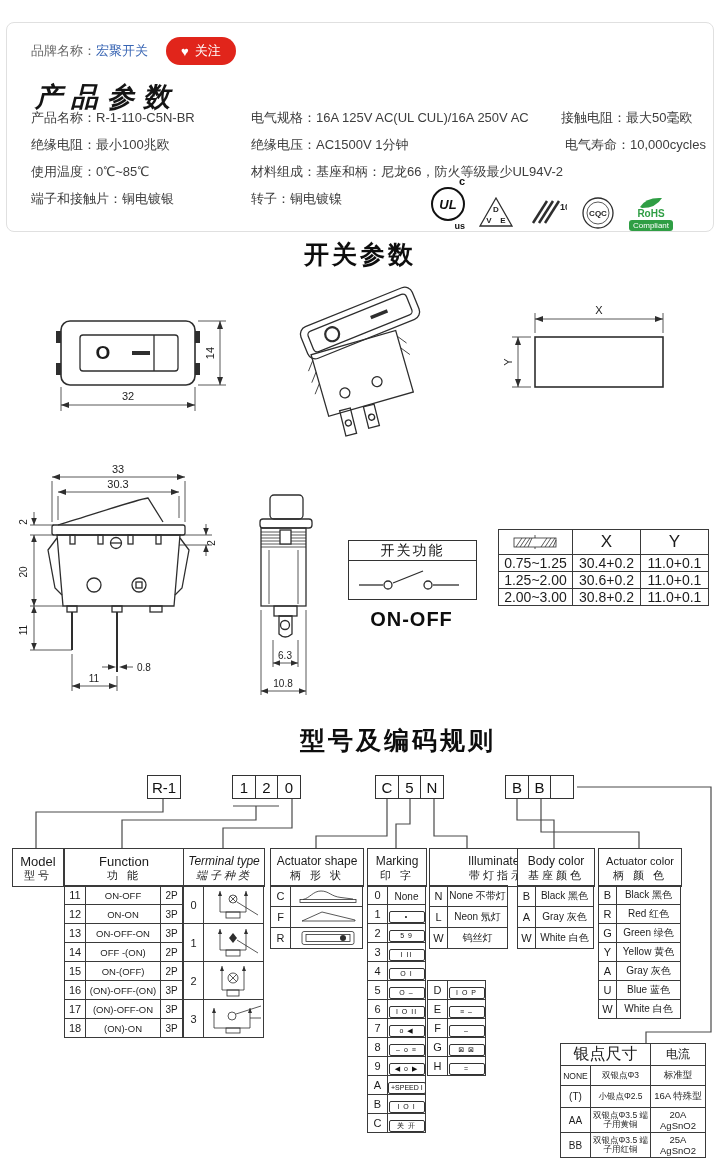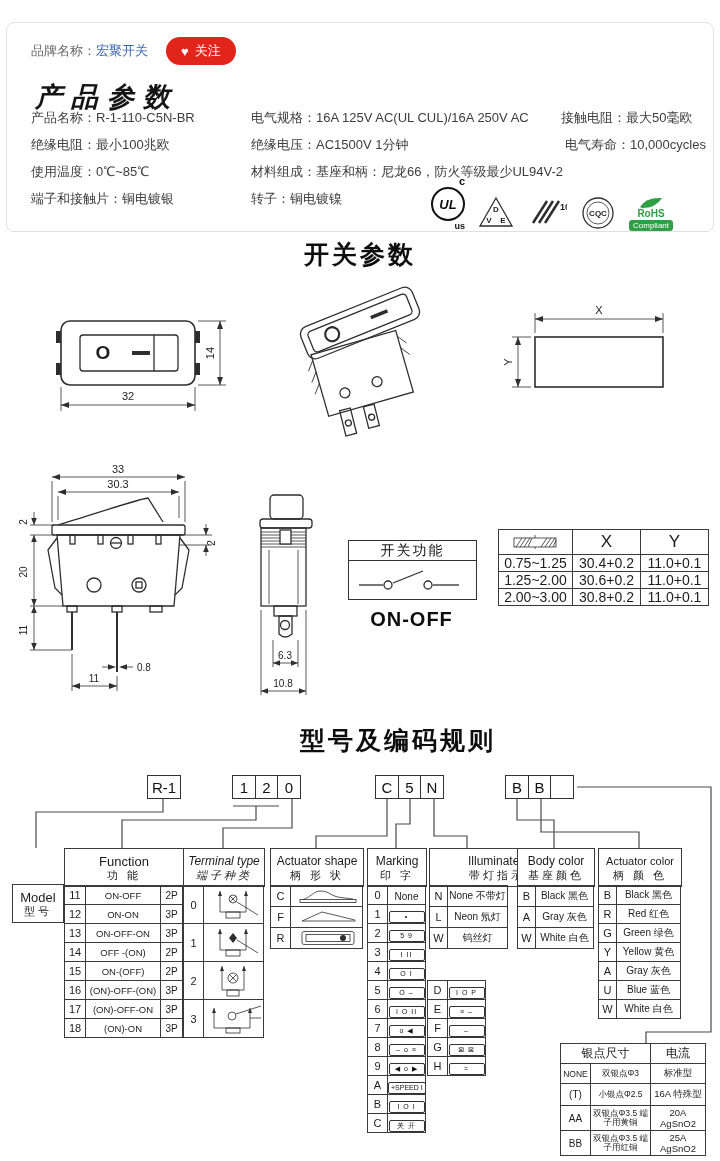--- a/index.html
+++ b/index.html
@@ -362,21 +362,21 @@
     <div class="cbox2">C</div>
     <div class="cbox2">5</div>
     <div class="cbox2">N</div>
   </div>
   <div class="cells" style="left:505px;top:775px;">
     <div class="cbox2">B</div>
     <div class="cbox2">B</div>
     <div class="cbox2"></div>
   </div>
 
-  <div class="hdrbox" style="left:12px;top:848px;width:50px;height:37px;margin-top:36px;">
+  <div class="hdrbox" style="left:12px;top:848px;width:50px;height:37px;">
     <span class="en">Model</span>
     <span class="zh">型号</span>
   </div>
   <div class="hdrbox" style="left:64px;top:848px;width:118px;height:37px;">
     <span class="en">Function</span>
     <span class="zh">功 能</span>
   </div>
   <div class="hdrbox" style="left:183px;top:848px;width:80px;height:37px;font-style:italic;">
     <span class="en" style="font-size:12px">Terminal type</span>
     <span class="zh">端子种类</span>
@@ -720,21 +720,21 @@
     </table>
 
   <table class="abs tbl silver-tbl" style="left:560px;top:1043px;width:145px;z-index:1;">
     <colgroup>
         <col style="width:30px">
         <col style="width:60px">
         <col style="width:55px">
       </colgroup>
     <tbody>
         <tr style="height:20px">
-      <td colspan="2" style="font-size:12px">银点尺寸</td>
+      <td colspan="2" style="font-size:16px">银点尺寸</td>
       <td style="font-size:12px">电流</td>
     </tr>
     <tr style="height:20px">
       <td style="font-size:8.5px">NONE</td>
       <td class="sv-desc">双银点Φ3</td>
       <td style="font-size:9.5px">标准型</td>
     </tr>
     <tr style="height:22px">
       <td style="font-size:10px">(T)</td>
       <td class="sv-desc">小银点Φ2.5</td>

